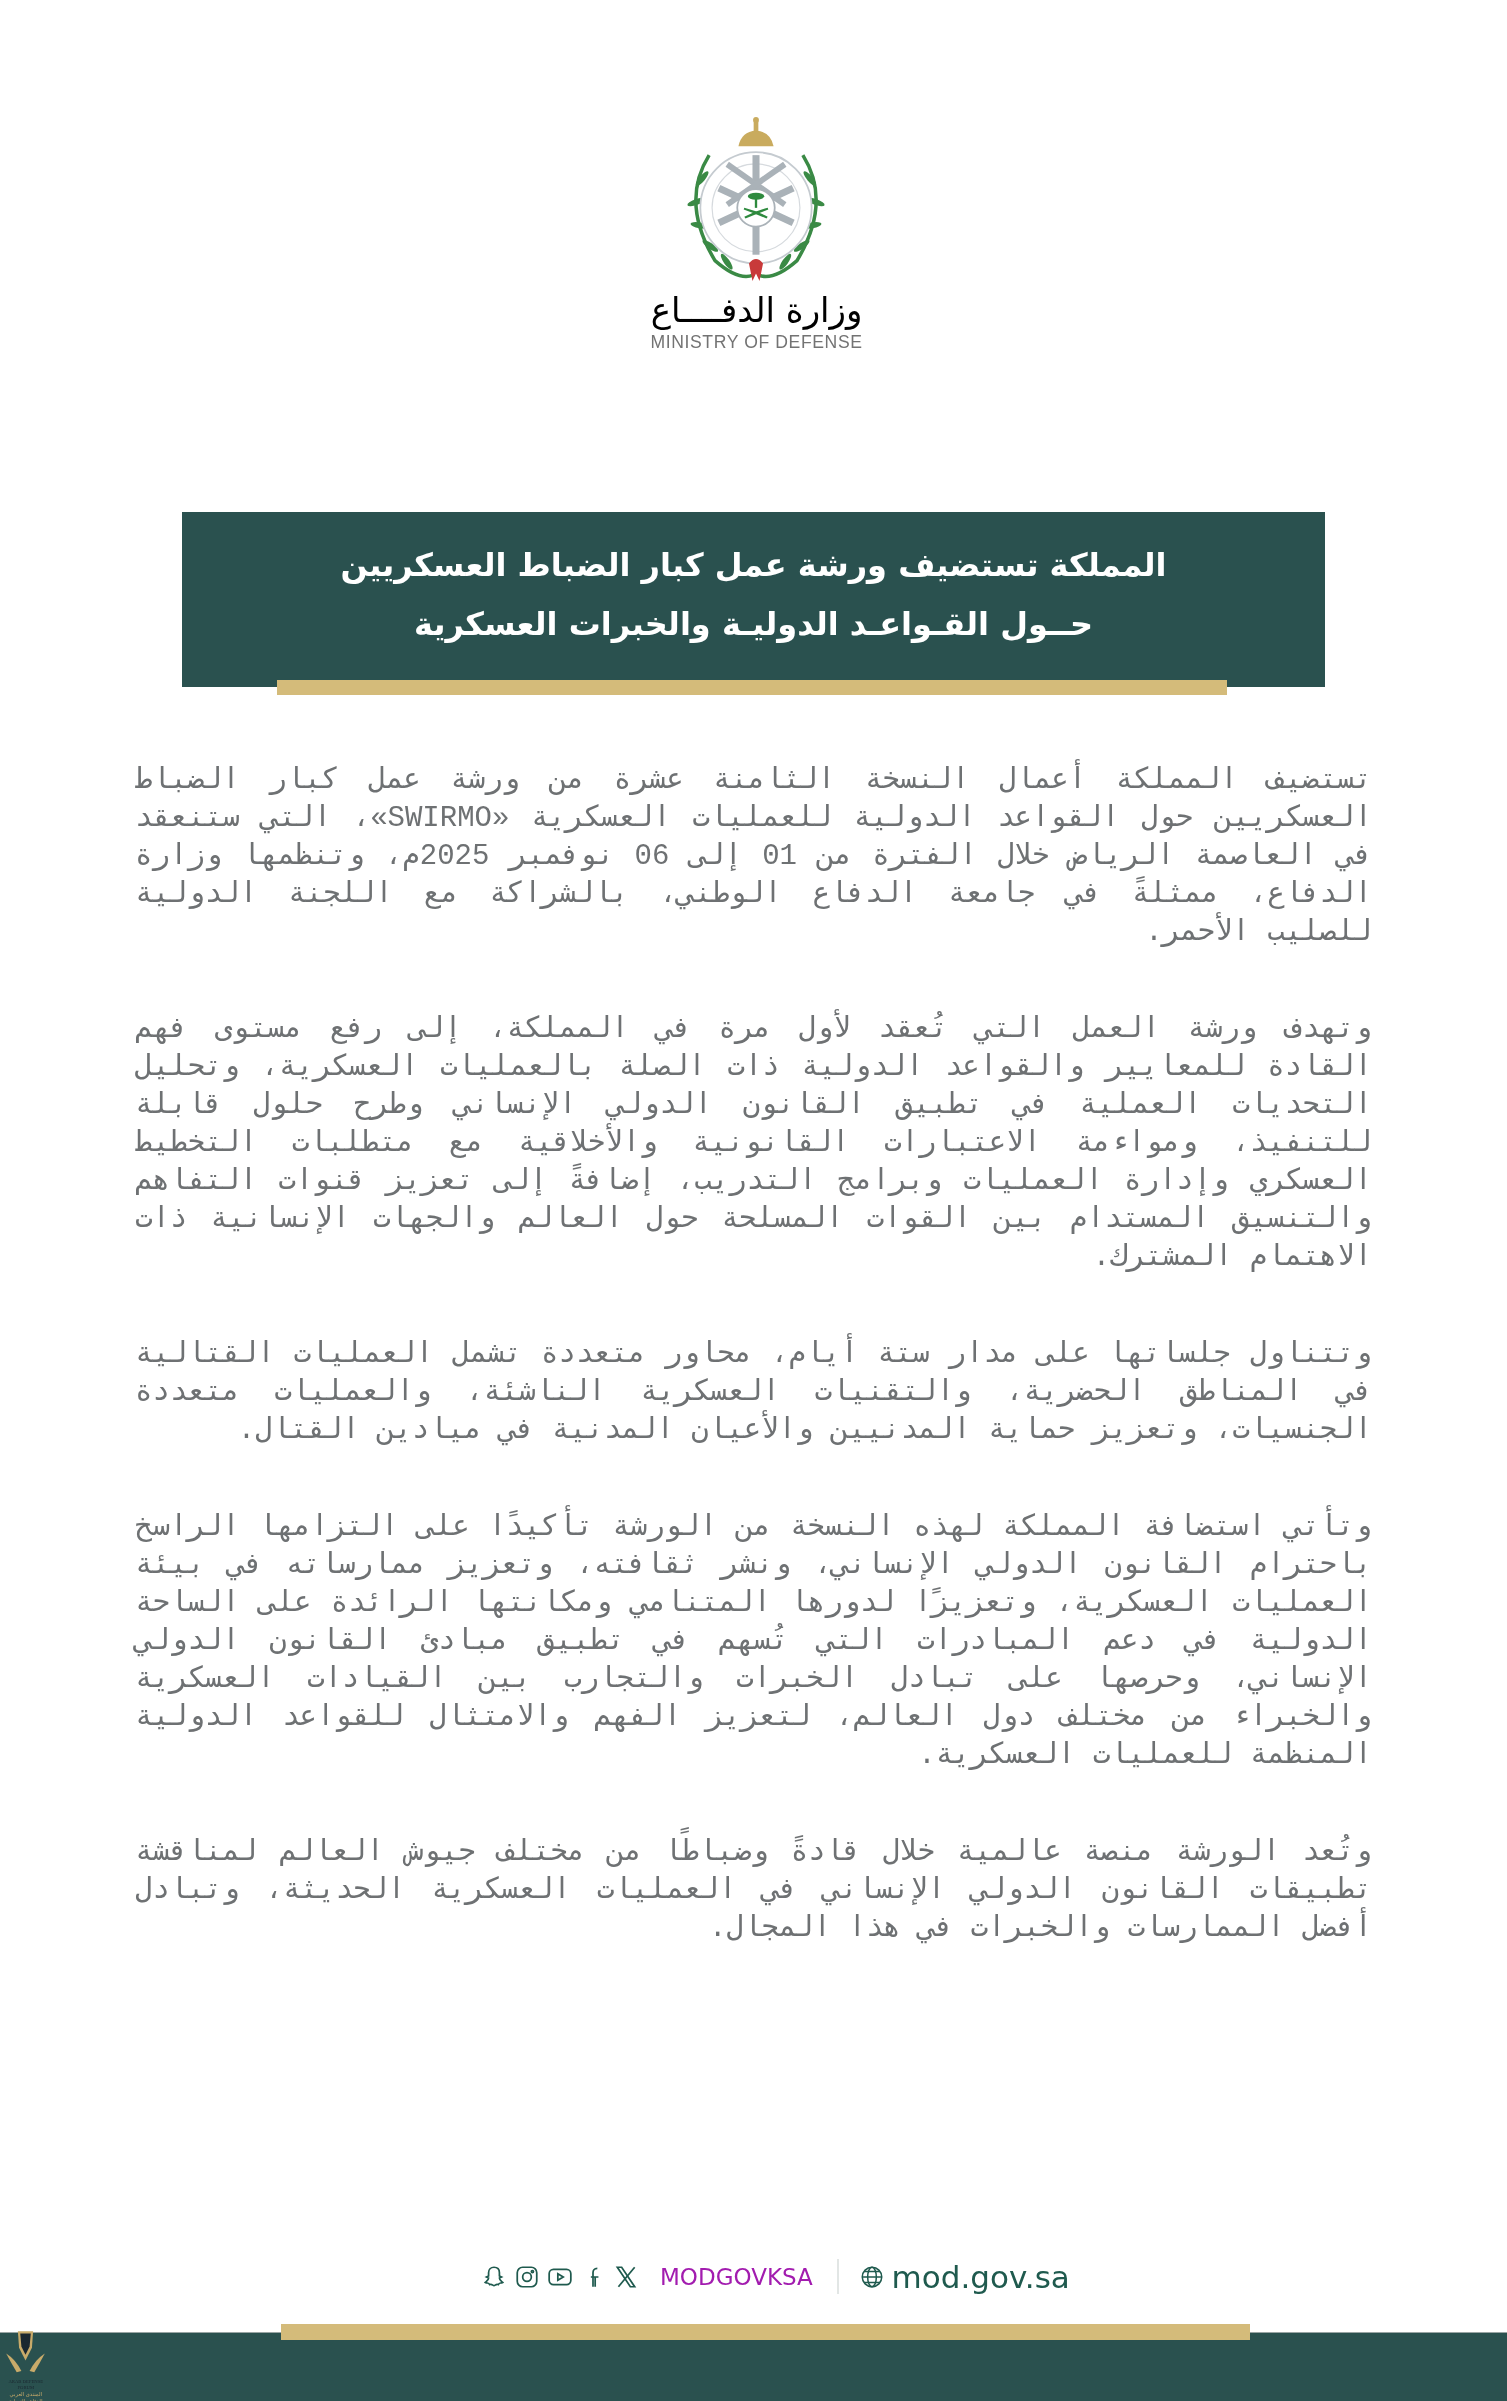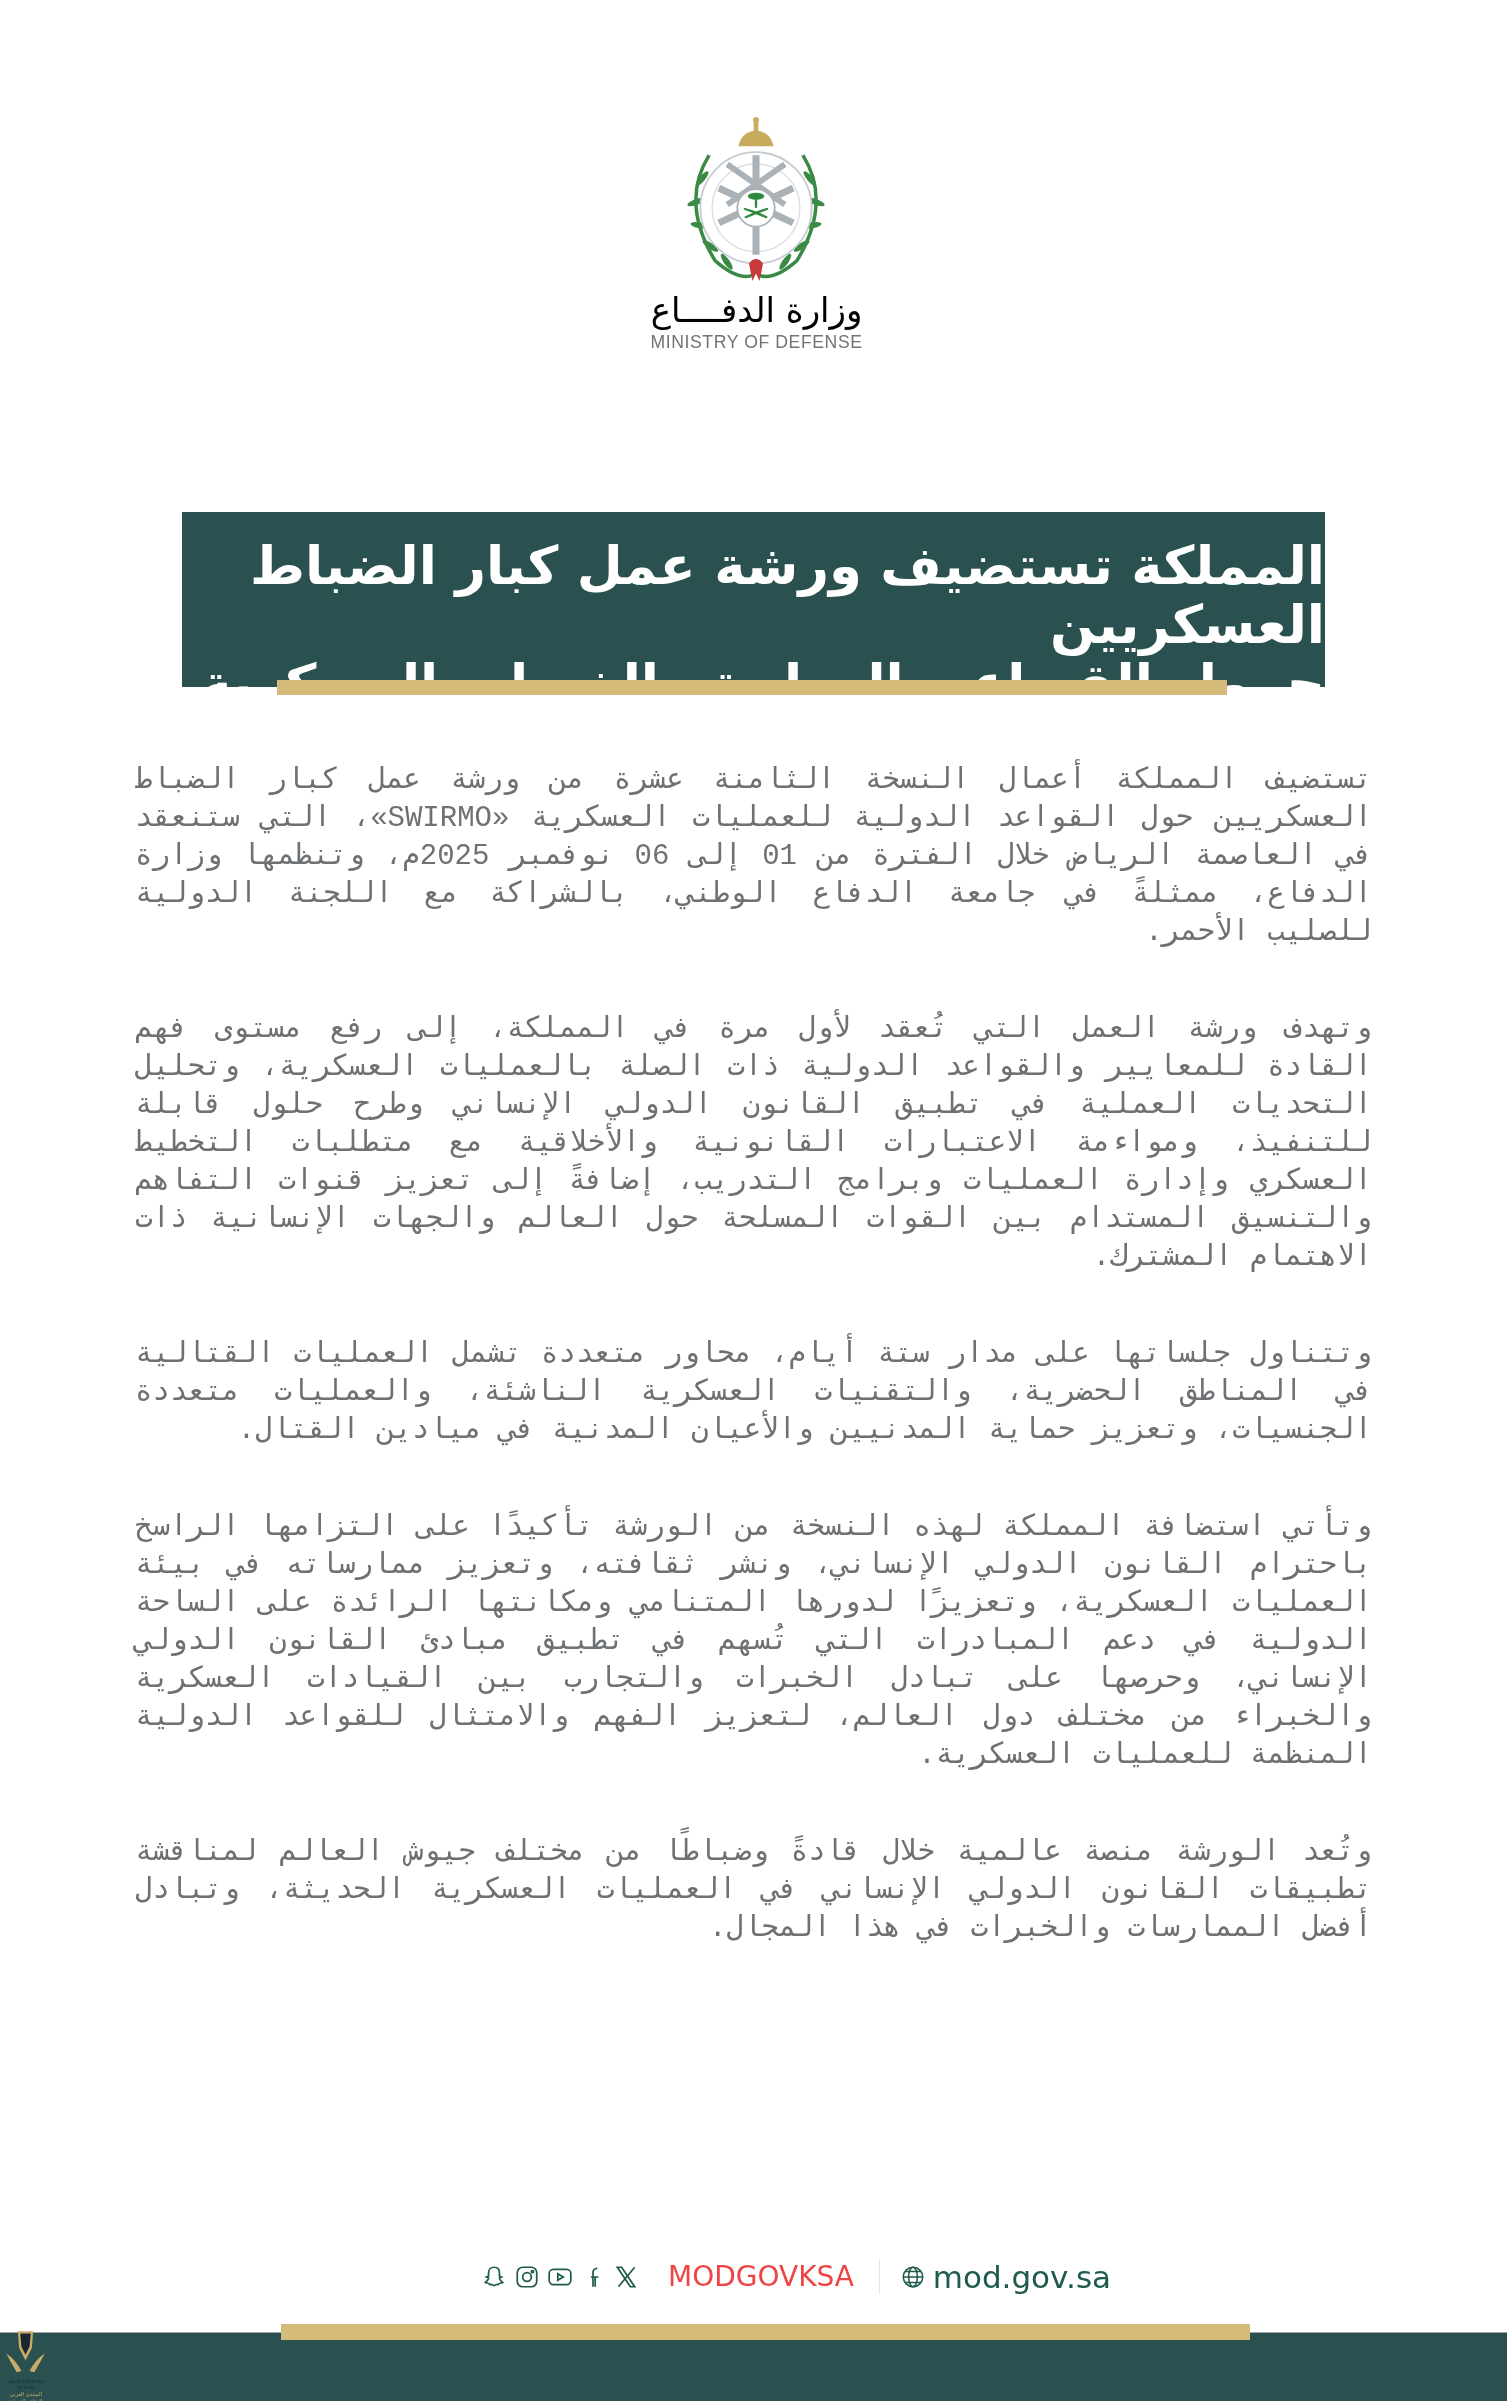--- a/index.html
+++ b/index.html
@@ -22,43 +22,43 @@
     position: absolute; left: 0; right: 0; top: 218px;
     font-family: "Liberation Sans", sans-serif; font-size: 17.6px; color: #737373;
     letter-spacing: 0.6px;
   }
   .title-banner {
     position: absolute; left: 182px; top: 512px; width: 1143px; height: 175px;
     background: #2a514f;
   }
   .title-text {
     position: absolute; left: 0; right: 0; top: 23.5px;
-    direction: rtl; text-align: right; color: #ffffff;
+    direction: rtl; text-align: center; color: #ffffff;
     font-family: "DejaVu Sans", sans-serif; font-weight: bold;
-    font-size: 53px; line-height: 59px;
+    font-size: 32px; line-height: 59px;
   }
   .title-gold {
     position: absolute; left: 277px; top: 680px; width: 950px; height: 14.7px;
     background: #d4bb7a;
   }
   .body-text {
     position: absolute; left: 135px; width: 1237px; top: 762px;
     direction: rtl; text-align: justify; text-align-last: right;
     color: #6e7173;
     font-family: Liberation Mono, monospace;
     font-size: 29px; line-height: 38px;
   }
   .body-text p { margin: 0 0 59px 0; }
   .social-row {
     position: absolute; left: 481px; top: 2260px; height: 33px;
     display: flex; align-items: center; gap: 7px;
     color: #1f5a4e;
   }
   .social-row .ico { width: 26px; height: 26px; display: inline-block; }
-  .handle { font-family: "DejaVu Sans", sans-serif; font-size: 28px; color: #ef4444; margin-left: 22px; }
+  .handle { font-family: "DejaVu Sans", sans-serif; font-size: 23px; color: #a21caf; margin-left: 14px; }
   .vsep { width: 1.2px; height: 35px; background: #e2e6e5; margin: 0 13px 0 17.6px; }
   .site { font-family: "DejaVu Sans", sans-serif; font-size: 31px; color: #1f5a4e; }
   .footer-band {
     position: absolute; left: 0; top: 2332px; width: 1507px; height: 70px;
     background: #2a514f; border-top: 1.2px solid #9aa5a4;
   }
   .footer-gold {
     position: absolute; left: 281px; top: 2324px; width: 969px; height: 16px;
     background: #d4bb7a;
   }

